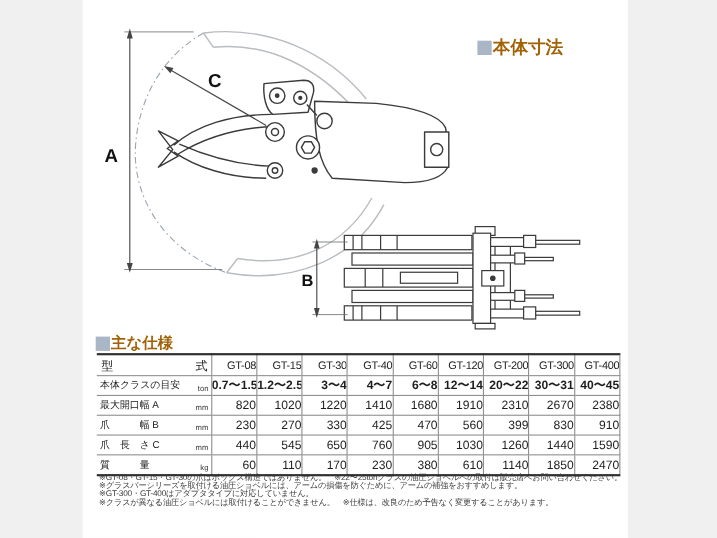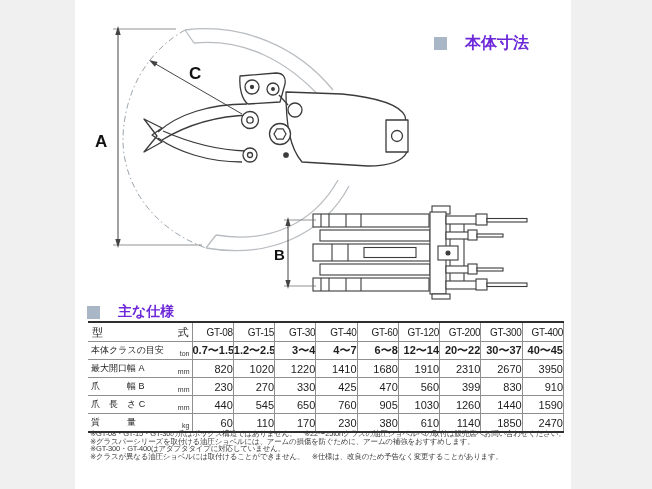--- a/index.html
+++ b/index.html
@@ -5,21 +5,21 @@
   html,body{margin:0;padding:0;}
   body{
     width:652px;height:489px;position:relative;overflow:hidden;
     background:#f0f0f0;
     font-family:"Liberation Sans","DejaVu Sans",sans-serif;
     color:#222;
   }
   .page{position:absolute;left:75px;top:0;width:496px;height:489px;background:#ffffff;}
   .margin-col{position:absolute;top:0;height:489px;background:#f0f0f0;}
   
-  .sec-head{position:absolute;display:flex;align-items:center;gap:18px;font-weight:bold;color:#6d28d9;}
+  .sec-head{position:absolute;display:flex;align-items:center;gap:1px;font-weight:bold;color:#a16207;}
   .sec-head .bullet{width:13px;height:13px;background:#a9b6c6;flex:0 0 auto;}
   #head-dim{left:434px;top:33px;font-size:16px;}
   #head-spec{left:87px;top:303px;font-size:14px;}
   
   .spec-table{
     position:absolute;left:88px;top:321px;width:476px;
     border-collapse:collapse;table-layout:fixed;
     border-top:2px solid #2f2f2f;border-bottom:2px solid #2f2f2f;
   }
   .spec-table col.c-label{width:104px;}
@@ -201,34 +201,34 @@
   <tbody>
       <tr class="range-row">
         <th class="lbl-cell"><span>本体クラスの目安</span><span class="unit">ton</span></th>
         <td>0.7〜1.5</td>
         <td>1.2〜2.5</td>
         <td>3〜4</td>
         <td>4〜7</td>
         <td>6〜8</td>
         <td>12〜14</td>
         <td>20〜22</td>
-        <td>30〜37</td>
+        <td>30〜31</td>
         <td>40〜45</td>
       </tr>
       <tr>
         <th class="lbl-cell"><span>最大開口幅 A</span><span class="unit">mm</span></th>
         <td>820</td>
         <td>1020</td>
         <td>1220</td>
         <td>1410</td>
         <td>1680</td>
         <td>1910</td>
         <td>2310</td>
         <td>2670</td>
-        <td>3950</td>
+        <td>2380</td>
       </tr>
       <tr>
         <th class="lbl-cell"><span>爪　　　幅 B</span><span class="unit">mm</span></th>
         <td>230</td>
         <td>270</td>
         <td>330</td>
         <td>425</td>
         <td>470</td>
         <td>560</td>
         <td>399</td>

